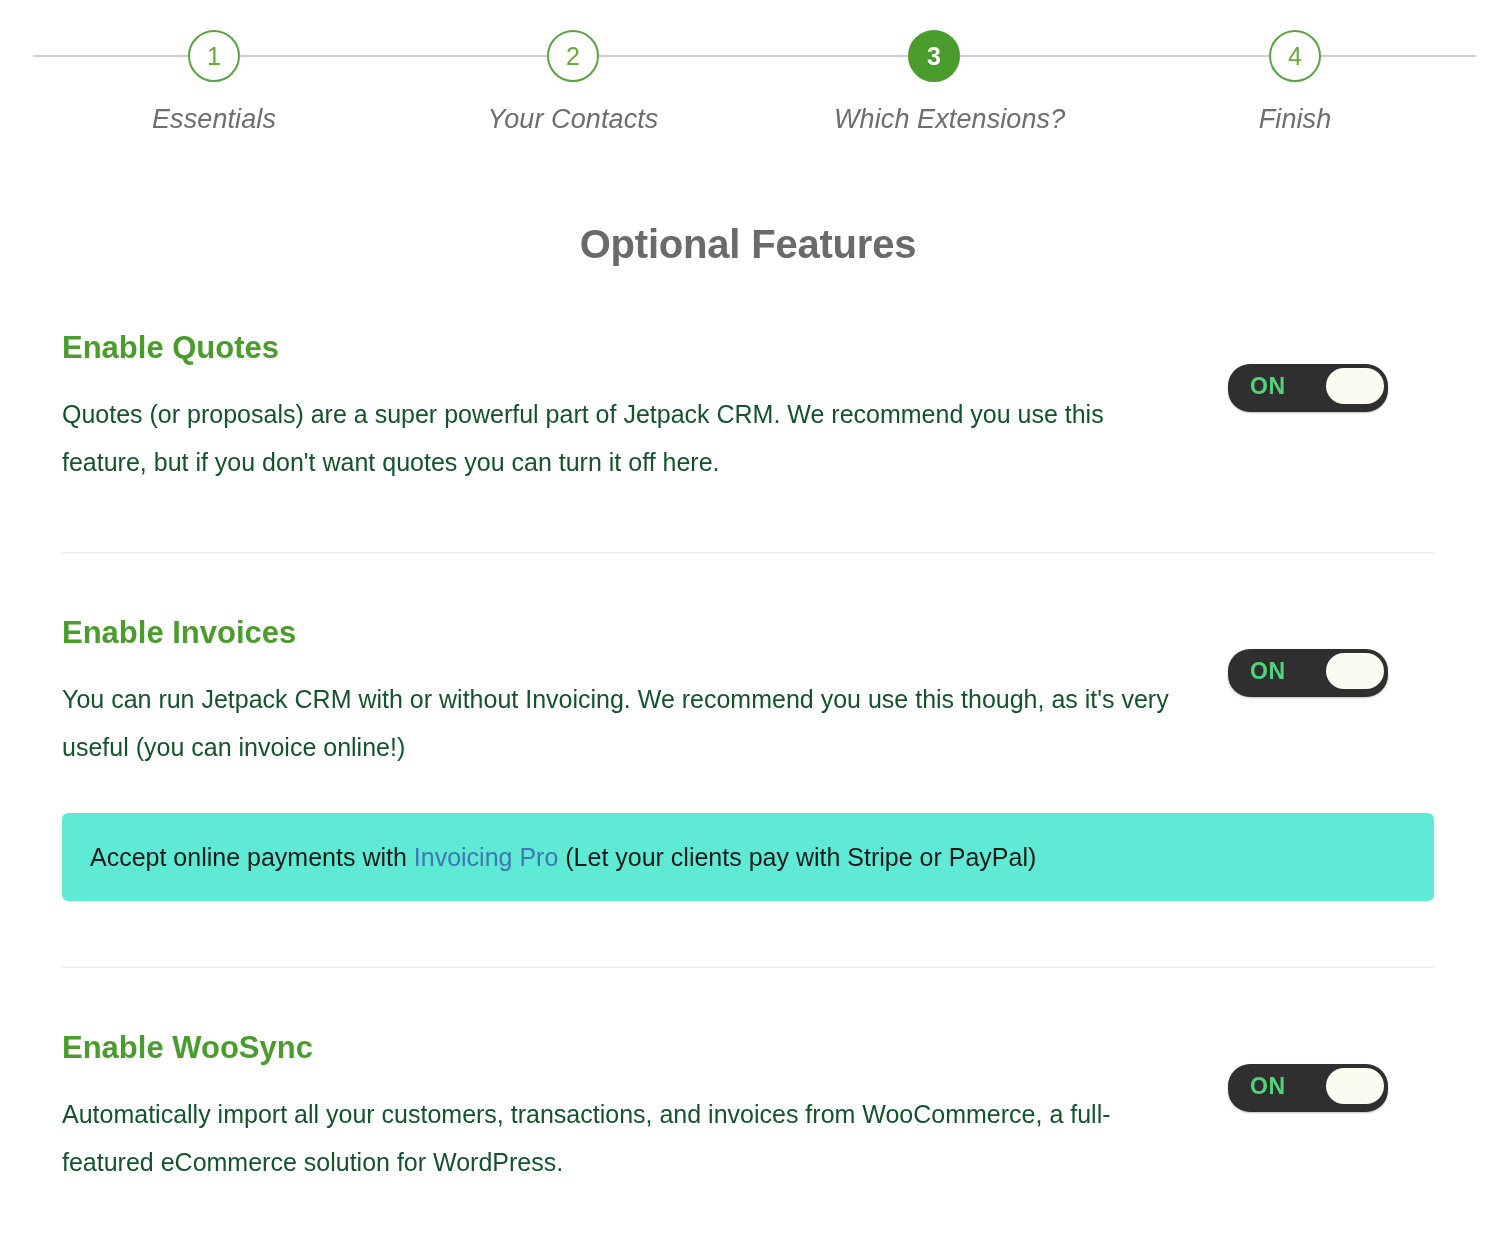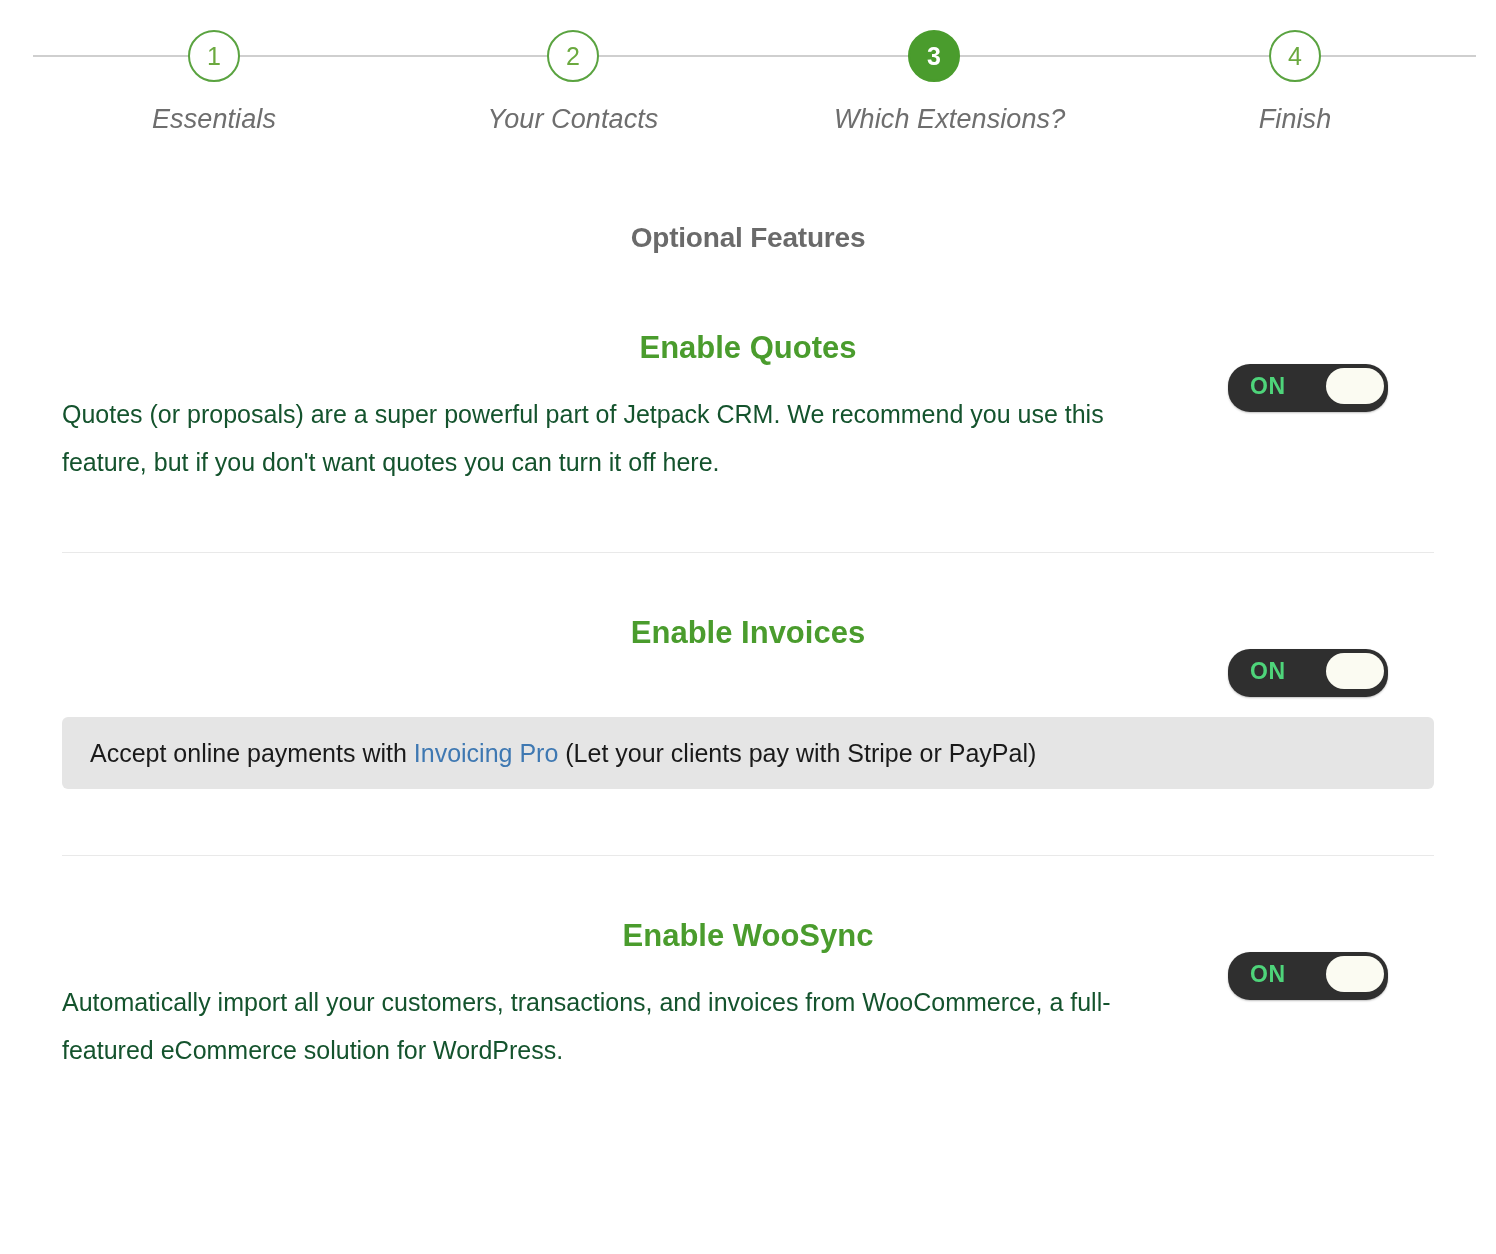--- a/index.html
+++ b/index.html
@@ -69,42 +69,41 @@
     font-style: italic;
   }
 
   
   .page-title {
     position: absolute;
     top: 222px;
     left: 0;
     width: 1496px;
     text-align: center;
-    font-size: 28px;
+    font-size: 40px;
     font-weight: 600;
     color: #6a6a6a;
     letter-spacing: -0.2px;
   }
 
   
   .features {
     position: absolute;
     top: 330px;
     left: 0;
     width: 1496px;
   }
   .feature {
     position: relative;
     padding: 0 62px;
     box-sizing: border-box;
   }
   .feature-row {
     position: relative;
     min-height: 60px;
-    text-align: center;
   }
   .feature-title {
     font-size: 31px;
     font-weight: bold;
     color: #4a9c2d;
     margin: 0 0 26px 0;
     line-height: 36px;
   }
   .feature-desc {
     font-size: 25px;
@@ -145,23 +144,23 @@
     top: 4px;
     width: 58px;
     height: 36px;
     border-radius: 18px;
     background: #fbfbf2;
   }
 
   
   .info-banner {
     margin-top: 42px;
-    background: #e5e5e5;
+    background: #5eead4;
     border-radius: 6px;
-    padding: 20px 28px;
+    padding: 28px 28px;
     font-size: 25px;
     color: #1a1a1a;
     line-height: 32px;
   }
   .info-banner a {
     color: #3e78b2;
     text-decoration: none;
   }
 
   
@@ -220,20 +219,21 @@
   <div class="sp-b"></div>
 
   <div class="feature">
     <div class="feature-row">
       <div class="feature-title">Enable Invoices</div>
       <div class="toggle">
         <span class="toggle-label">ON</span>
         <span class="toggle-knob"></span>
       </div>
     </div>
+    <p class="feature-desc">You can run Jetpack CRM with or without Invoicing. We recommend you use this though, as it's very useful (you can invoice online!)</p>
     <div class="info-banner">
       <span>Accept online payments with </span><a href="#">Invoicing Pro</a><span> (Let your clients pay with Stripe or PayPal)</span>
     </div>
   </div>
 
   <div class="sp-a"></div>
   <div class="divider"></div>
   <div class="sp-b"></div>
 
   <div class="feature">

